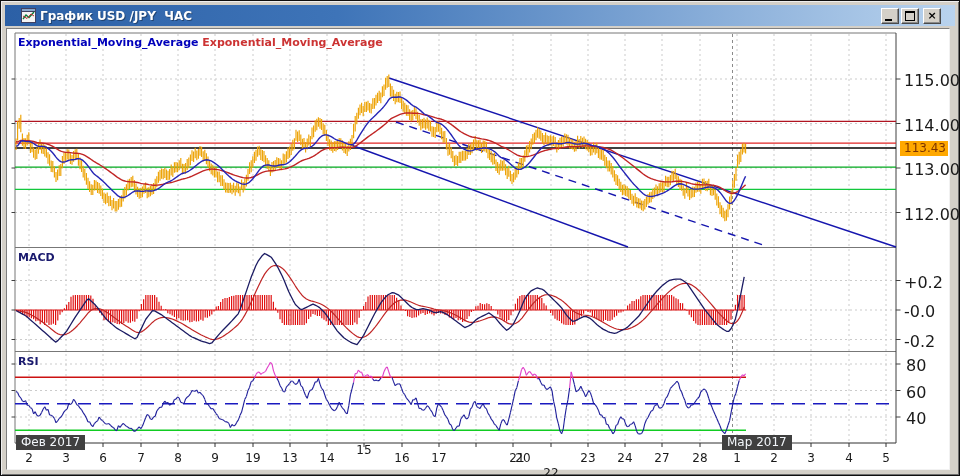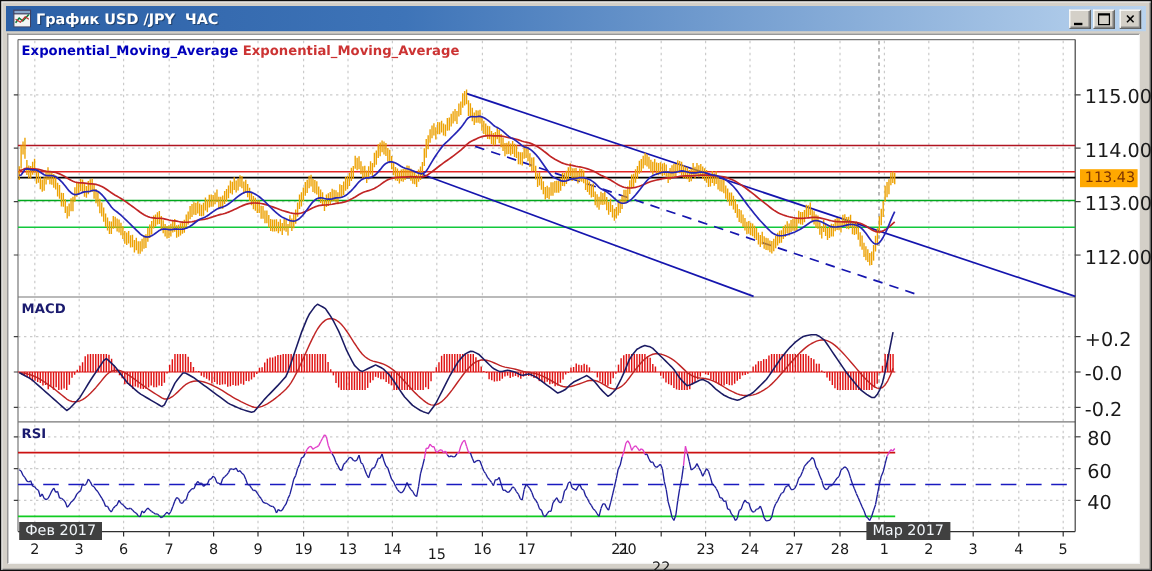--- a/index.html
+++ b/index.html
@@ -2,21 +2,21 @@
 <html><head>
 <meta charset="utf-8">
 <style>
   html,body{margin:0;padding:0;background:#808080;}
   #screen{position:relative;width:960px;height:476px;overflow:hidden;
           font-family:"DejaVu Sans","Liberation Sans",sans-serif;}
   .window{position:absolute;inset:0;background:#d4d0c8;border:1px solid #0f0f0f;
           box-shadow:inset 1px 1px 0 #efefef, inset -1px -1px 0 #6e6e6e;}
   .titlebar{position:absolute;left:4px;top:4px;right:4px;height:21px;
             background:linear-gradient(90deg,#2c60a6 0%,#3e74b8 35%,#b9d3ee 100%);
-            display:flex;align-items:center;padding:0 4px;}
+            display:flex;align-items:center;padding:0 14px;}
   .title-icon{width:15px;height:15px;margin:0 4px 0 2px;flex:0 0 auto;}
   .title-text{color:#ffffff;font-size:12px;font-weight:bold;white-space:pre;
               text-shadow:1px 1px 0 rgba(0,0,0,.35);}
   .winbtns{margin-left:auto;display:flex;align-items:center;}
   .winbtn{width:16px;height:14px;background:#d4d0c8;margin-left:2px;position:relative;
           border:1px solid;border-color:#ffffff #4a4a4a #4a4a4a #ffffff;
           box-shadow:inset -1px -1px 0 #8a8a8a;cursor:pointer;
           display:flex;align-items:center;justify-content:center;
           font:bold 11px "DejaVu Sans",sans-serif;color:#000;}
   .winbtn.close{margin-left:4px;}
@@ -1433,21 +1433,21 @@
           <div class="ylab" style="left: 905px; top: 408px;">40</div>
           <div class="xlab" style="left: 16px; top: 450px;">2</div>
           <div class="xlab" style="left: 53px; top: 450px;">3</div>
           <div class="xlab" style="left: 90px; top: 450px;">6</div>
           <div class="xlab" style="left: 128px; top: 450px;">7</div>
           <div class="xlab" style="left: 165px; top: 450px;">8</div>
           <div class="xlab" style="left: 202px; top: 450px;">9</div>
           <div class="xlab" style="left: 240px; top: 450px;">19</div>
           <div class="xlab" style="left: 277px; top: 450px;">13</div>
           <div class="xlab" style="left: 314px; top: 450px;">14</div>
-          <div class="xlab" style="left: 351px; top: 454px;">15</div>
+          <div class="xlab" style="left: 351px; top: 442px;">15</div>
           <div class="xlab" style="left: 389px; top: 450px;">16</div>
           <div class="xlab" style="left: 426px; top: 450px;">17</div>
           <div class="xlab" style="left: 463px; top: 450px; margin-left: 47px;">20</div>
           <div class="xlab" style="left: 504px; top: 450px;">21</div>
           <div class="xlab" style="left: 538px; top: 450px; margin-top: 15px;">22</div>
           <div class="xlab" style="left: 575px; top: 450px;">23</div>
           <div class="xlab" style="left: 612px; top: 450px;">24</div>
           <div class="xlab" style="left: 649px; top: 450px;">27</div>
           <div class="xlab" style="left: 687px; top: 450px;">28</div>
           <div class="xlab" style="left: 724px; top: 450px;">1</div>

